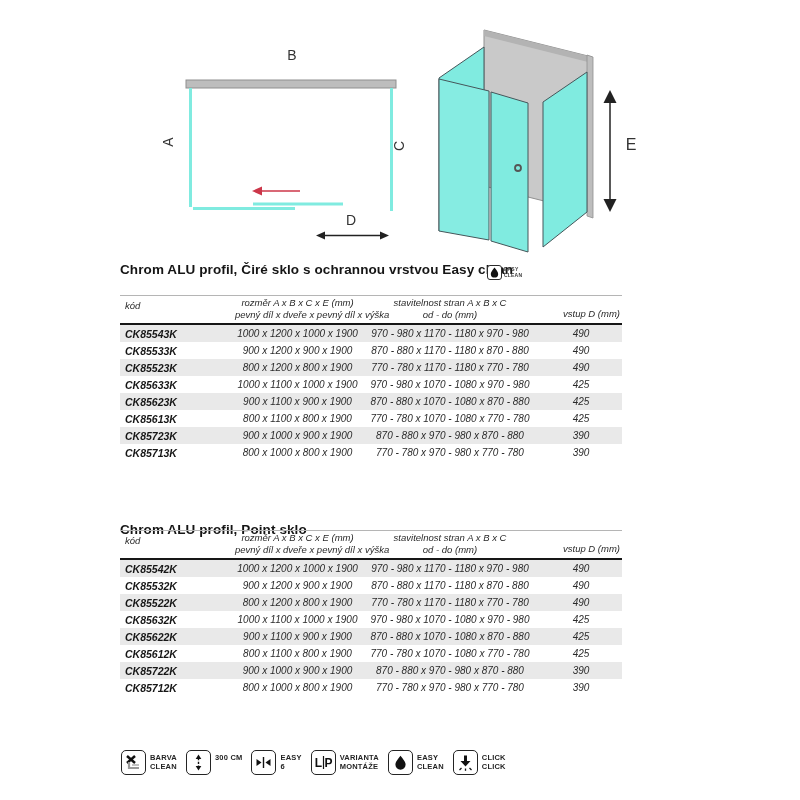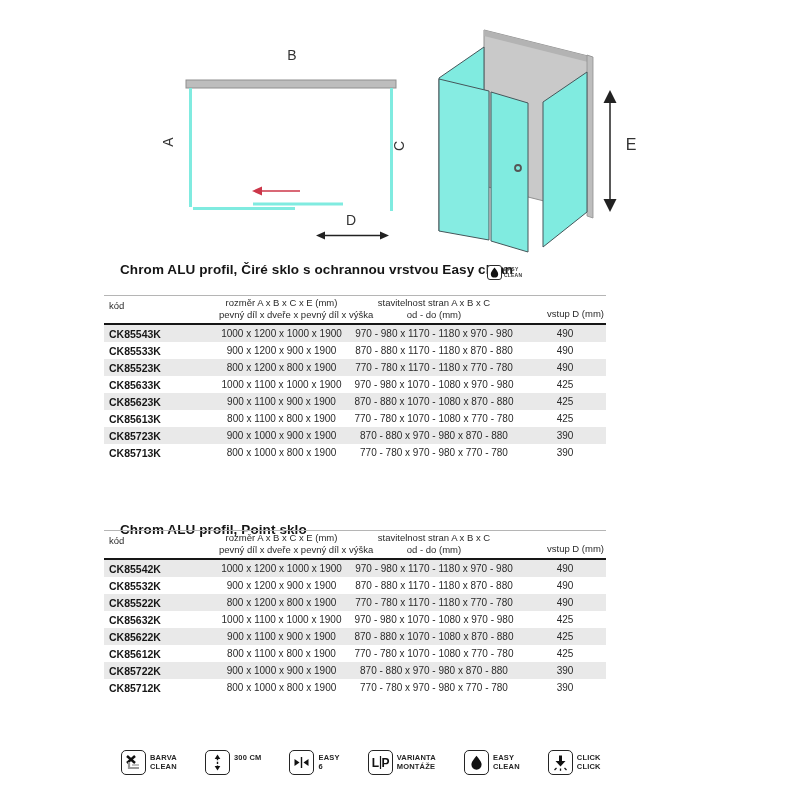--- a/index.html
+++ b/index.html
@@ -19,40 +19,40 @@
   }
   .ec-badge .box{
     width:13px;height:13px;border:1px solid #2b2b2b;border-radius:3px;
     display:flex;align-items:center;justify-content:center;background:#fff;
   }
   .ec-badge .tiny{
     font-size:5px;line-height:1.1;color:#3a3a3a;font-weight:700;letter-spacing:0.2px;
   }
 
   
-  .spec-table{position:absolute;left:104px;width:502px;}
+  .spec-table{position:absolute;left:120px;width:502px;font-style:italic;}
   .thead{
     display:flex;align-items:center;border-top:1px solid #b5b5b5;border-bottom:2px solid #161616;
     min-height:24px;padding:1px 0 2px 0;
   }
   .hc{font-size:9.5px;color:#2a2a2a;line-height:1.25;text-align:center;white-space:nowrap;}
   .c1{width:115px;box-sizing:border-box;}
   .c2{width:125px;}
   .c3{width:180px;text-align:center;}
   .c4{width:82px;}
   .thead .c1{text-align:left;padding-left:5px;align-self:flex-start;padding-top:3px;}
   .thead .c4{text-align:right;padding-right:2px;box-sizing:border-box;margin-top:9px;}
   .trow{display:flex;align-items:center;height:17px;background:#ffffff;}
   .trow.alt{background:#e9e9e9;}
   .cell{font-size:10px;color:#2a2a2a;text-align:center;white-space:nowrap;}
   .cell.c1{text-align:left;padding-left:5px;font-weight:700;font-size:10.5px;color:#161616;}
 
   
   .footer-row{
-    position:absolute;left:121px;top:750px;display:flex;align-items:flex-start;gap:28px;
+    position:absolute;left:121px;top:750px;display:flex;align-items:flex-start;gap:9px;
   }
   .f-group{display:flex;align-items:flex-start;gap:4px;}
   .f-box{
     width:23px;height:23px;border:1.6px solid #242424;border-radius:5px;background:#fff;
     display:flex;align-items:center;justify-content:center;flex:0 0 auto;
   }
   .f-label{
     font-size:7.5px;font-weight:700;color:#242424;line-height:1.2;letter-spacing:0.2px;
     padding-top:3px;white-space:nowrap;
   }

